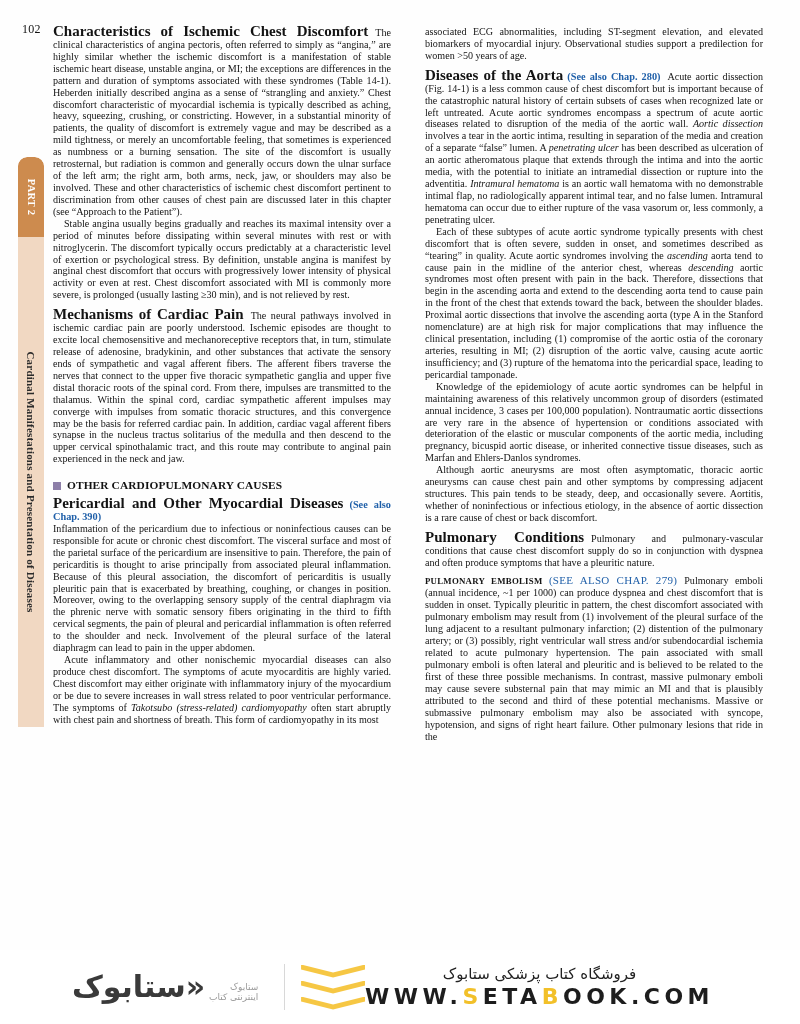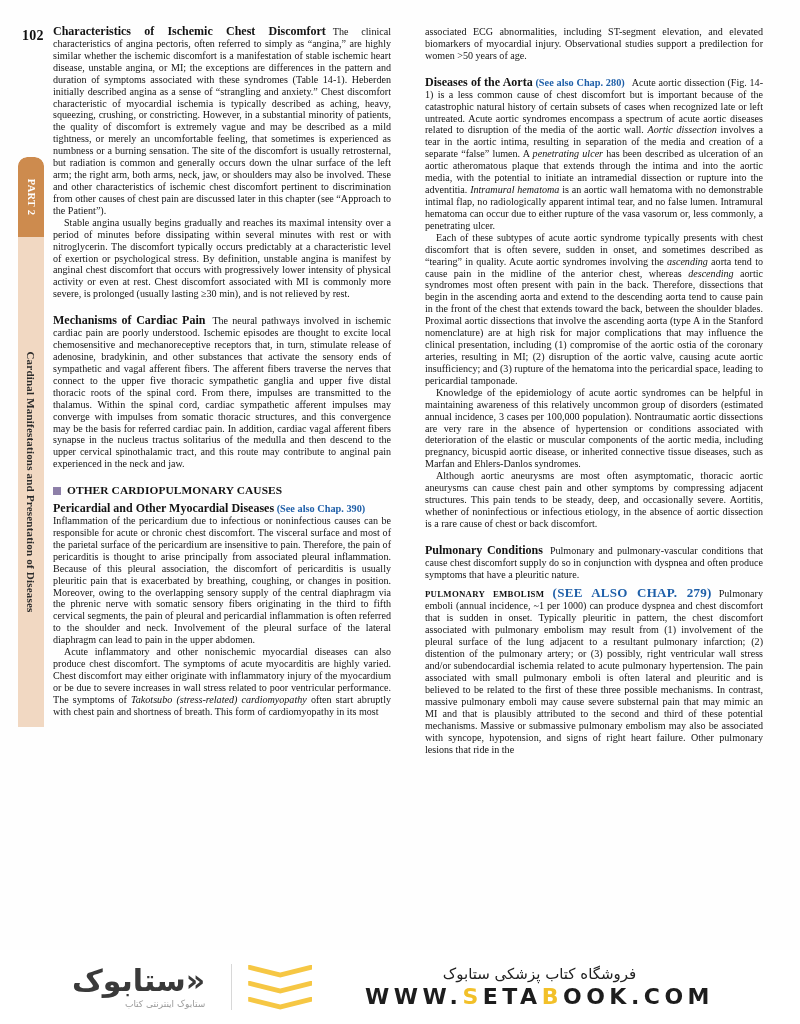--- a/index.html
+++ b/index.html
@@ -62,23 +62,23 @@
   }
   #side-tab-chapter .vert-text {
     color: #2b2b2b;
     font-size: 11px;
   }
 
   
   #page-number {
     position: absolute;
     left: 22px;
-    top: 28px;
-    font-size: 14px;
-    font-weight: bold;
+    top: 22px;
+    font-size: 12px;
+    font-weight: normal;
     color: #111;
     letter-spacing: 0.3px;
   }
 
   
   .column {
     position: absolute;
     top: 26px;
     width: 338px;
     font-size: 10.1px;
@@ -89,43 +89,43 @@
     color: #131313;
   }
   #col-left  { left: 53px; }
   #col-right { left: 425px; }
 
   .column p {
     margin: 0;
     text-indent: 11px;
   }
   .column p.no-indent { text-indent: 0; }
-  .column p.gap { margin-top: 15px; }
+  .column p.gap { margin-top: 8px; }
   .column p.gap-sm { margin-top: 6px; }
 
   
   .runin {
     font-weight: bold;
-    font-size: 12px;
+    font-size: 15px;
   }
   .runin-sc {
     font-weight: bold;
     font-size: 8.8px;
     letter-spacing: 0.25px;
     margin-top: 20px;
   }
   .chapref {
     color: #1f5fa8;
     font-weight: bold;
     font-size: 10.3px;
   }
   .chapref-sc {
     color: #1f5fa8;
-    font-weight: bold;
-    font-size: 13px;
+    font-weight: normal;
+    font-size: 11px;
     letter-spacing: 0.3px;
   }
   .sp { display: inline-block; width: 7px; }
   i, .ital { font-style: italic; }
 
   
   .ahead {
     margin-top: 15px;
     margin-bottom: 6px;
     font-weight: bold;
@@ -169,21 +169,20 @@
     align-items: center;
   }
   #wm-logo {
     display: flex;
     align-items: center;
     margin-left: 72px;
     gap: 0px;
   }
   #wm-wordmark {
     display: flex;
-    flex-direction: column;
     align-items: flex-end;
     padding-right: 12px;
     justify-content: space-between;
   }
   #wm-seta {
     font-family: "DejaVu Sans", sans-serif;
     font-size: 30px;
     font-weight: bold;
     color: #3a3a3a;
     line-height: 1;

